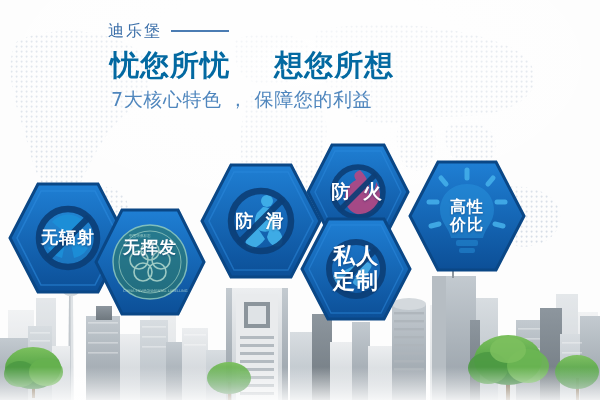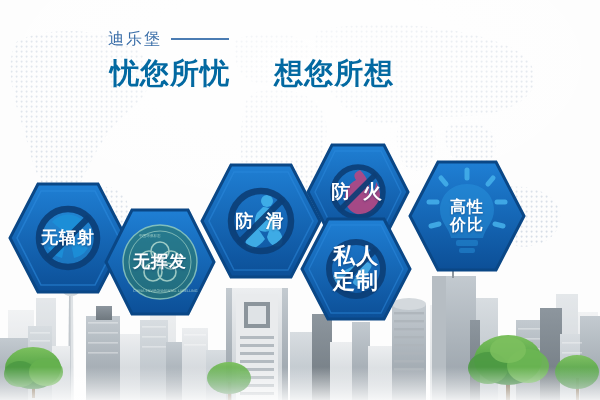--- a/index.html
+++ b/index.html
@@ -16,21 +16,21 @@
 
   
   .wash {
     position:absolute; left:0; top:0; width:600px; height:250px;
     background:radial-gradient(ellipse 420px 200px at 50% 25%, rgba(255,255,255,.86) 0%, rgba(255,255,255,.30) 60%, rgba(255,255,255,0) 100%);
     pointer-events:none;
   }
 
   
   .header { position:absolute; left:0; top:18px; width:600px; text-align:left; }
-  .brandrow { display:flex; align-items:center; gap:9px; padding-left:108px; height:26px;margin-top:8px; }
+  .brandrow { display:flex; align-items:center; gap:9px; padding-left:108px; height:26px; }
   .brand {
     font-size:16px; color:#3a6ea8; letter-spacing:2px; font-weight:400;
     font-family:"DejaVu Sans","Liberation Sans",sans-serif;
   }
   .brandline { width:58px; height:1.6px; background:#4b7cb3; }
 
   .headline {
     padding-left:110px; margin-top:4px;
     font-size:29px; font-weight:bold; color:#0369a1;
     letter-spacing:1px; line-height:1.18; white-space:nowrap;
@@ -97,20 +97,21 @@
   <div class="header">
     <div class="brandrow">
       <div class="brand">迪乐堡</div>
       <div class="brandline"></div>
     </div>
     <div class="headline">
       <span>忧您所忧</span>
       <span class="gap"></span>
       <span>想您所想</span>
     </div>
+    <div class="subline">7大核心特色 ， 保障您的利益</div>
   </div>
 
   <svg class="city" viewBox="0 0 600 150" preserveAspectRatio="none">
     <defs>
       <linearGradient id="bg1" x1="0" y1="0" x2="0" y2="1">
         <stop offset="0%" stop-color="#d8dde1"></stop>
           <stop offset="100%" stop-color="#b4bcc3"></stop>
       </linearGradient>
       <linearGradient id="bg2" x1="0" y1="0" x2="0" y2="1">
         <stop offset="0%" stop-color="#c3cad0"></stop>
@@ -285,21 +286,21 @@
           </g>
           <circle r="29" fill="none" stroke="#0c3f77" stroke-width="6.5" opacity=".92"></circle>
           <line x1="-21" y1="21" x2="21" y2="-21" stroke="#0c3f77" stroke-width="6.5" opacity=".92"></line>
         </g>
       </svg>
       <div class="hexlabel" style="font-size:17px;">
         <span>无辐射</span>
       </div>
     </div>
 
-    <div class="hex" style="left:104px; top:208px; width:112px; height:108px;">
+    <div class="hex" style="left:94px; top:208px; width:112px; height:80px;">
       <svg viewBox="0 0 112 108" width="112" height="108">
         <defs>
           <linearGradient id="hg2" x1="0" y1="0" x2="0" y2="1">
             <stop offset="0%" stop-color="#1f7fd4"></stop>
               <stop offset="100%" stop-color="#0c4f97"></stop>
           </linearGradient>
         </defs>
         <polygon points="28,2 84,2 110,54 84,106 28,106 2,54" fill="url(#hg2)" stroke="#0a4786" stroke-width="3"></polygon>
         <g transform="translate(56,54)">
           <circle r="37" fill="#2f7d6a" opacity=".62"></circle>

